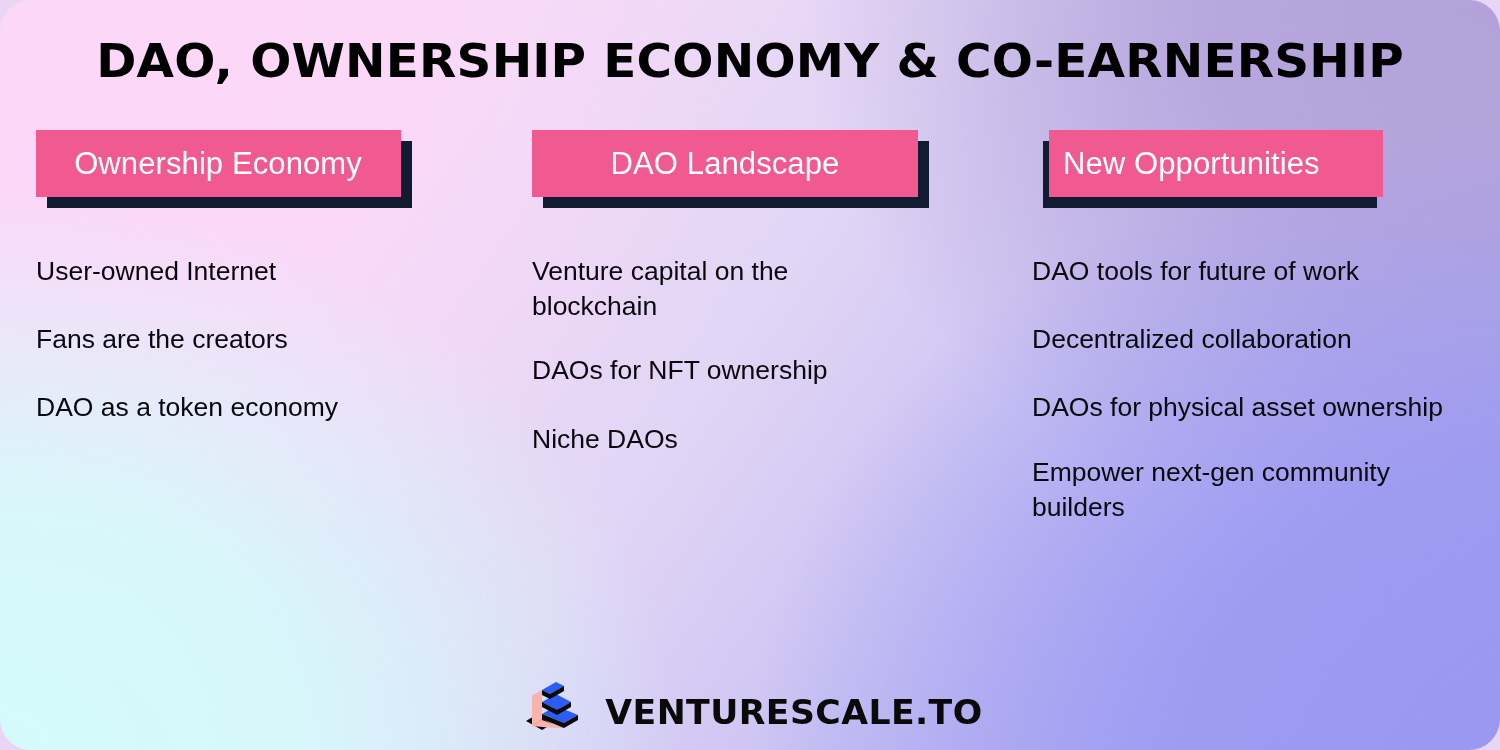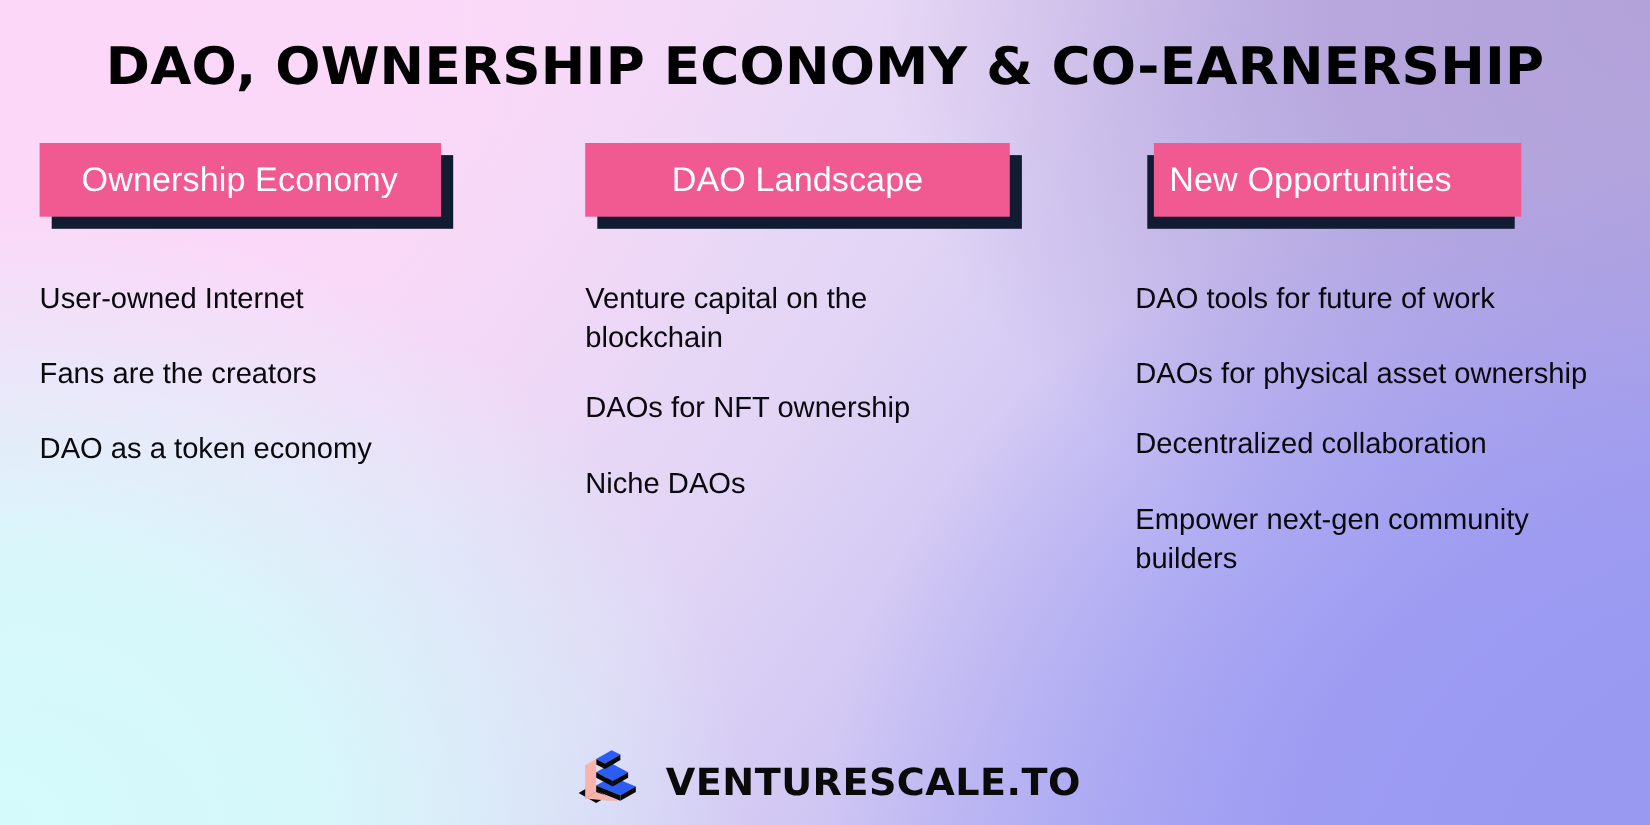--- a/index.html
+++ b/index.html
@@ -22,20 +22,21 @@
     inset:0;
     width:1500px;
     height:750px;
     overflow:hidden;
     background:
       radial-gradient(ellipse 1100px 900px at 100% 100%, #9a99f2 0%, rgba(154,153,242,0.86) 28%, rgba(154,153,242,0.0) 68%),
       radial-gradient(ellipse 1000px 820px at 100% 0%,   #b3a2da 0%, rgba(179,162,218,0.85) 30%, rgba(179,162,218,0.0) 70%),
       radial-gradient(ellipse 950px 780px at 0% 100%,    #d4fbfb 0%, rgba(212,251,251,0.90) 30%, rgba(212,251,251,0.0) 72%),
       radial-gradient(ellipse 1000px 820px at 0% 0%,     #fcd7f8 0%, rgba(252,215,248,0.92) 34%, rgba(252,215,248,0.0) 75%),
       linear-gradient(125deg, #fbd7f8 0%, #f6dcf8 22%, #e2d5f5 48%, #c2bcf2 72%, #9a99f2 100%);
+    border-radius: 31px;
   }
 
   
   .title {
     position:absolute;
     top:36px;
     left:0;
     width:1500px;
     text-align:center;
     font-size:47px;
@@ -170,22 +171,22 @@
 
     <div class="col col-3">
       <div class="chip-wrap chip-3">
         <div class="chip-shadow"></div>
         <div class="chip">
           <span class="chip-label">New Opportunities</span>
         </div>
       </div>
       <div class="items">
         <div class="item">DAO tools for future of work</div>
+        <div class="item">Decentralized collaboration</div>
         <div class="item tight">DAOs for physical asset ownership</div>
-        <div class="item">Decentralized collaboration</div>
         <div class="item">Empower next-gen community builders</div>
       </div>
     </div>
 
   </div>
 
   <div class="footer">
     <svg class="logo-mark" viewBox="0 0 66 60">
 
       <polygon points="4,49 14,43 30,52 20,58" fill="#0a0a0a"></polygon>

